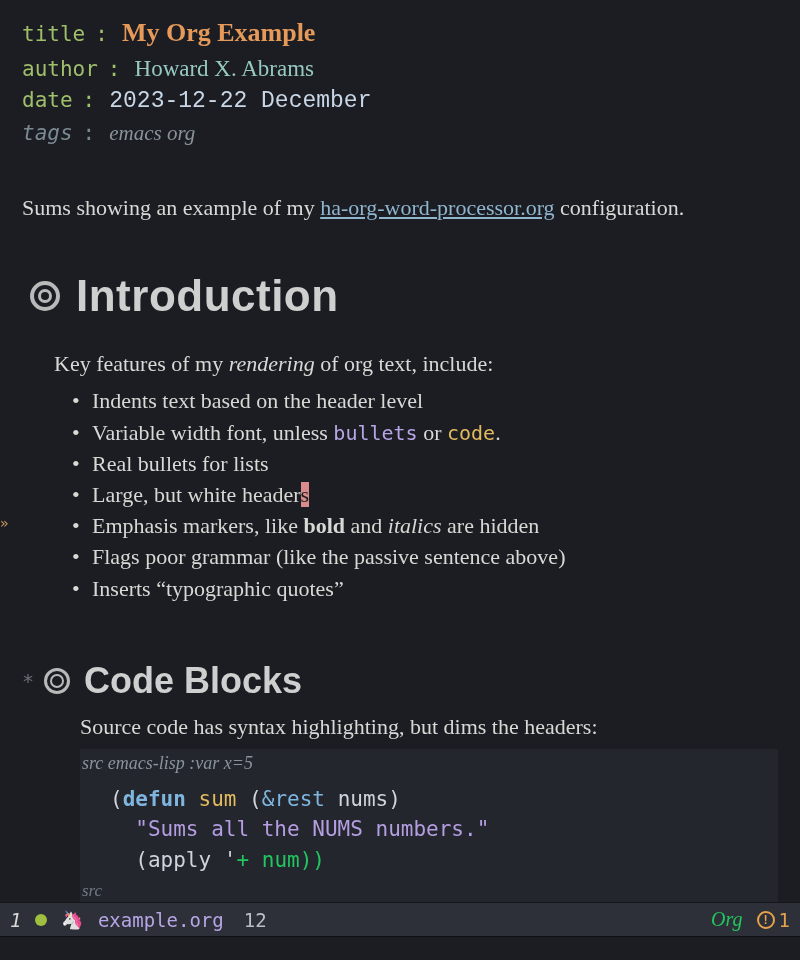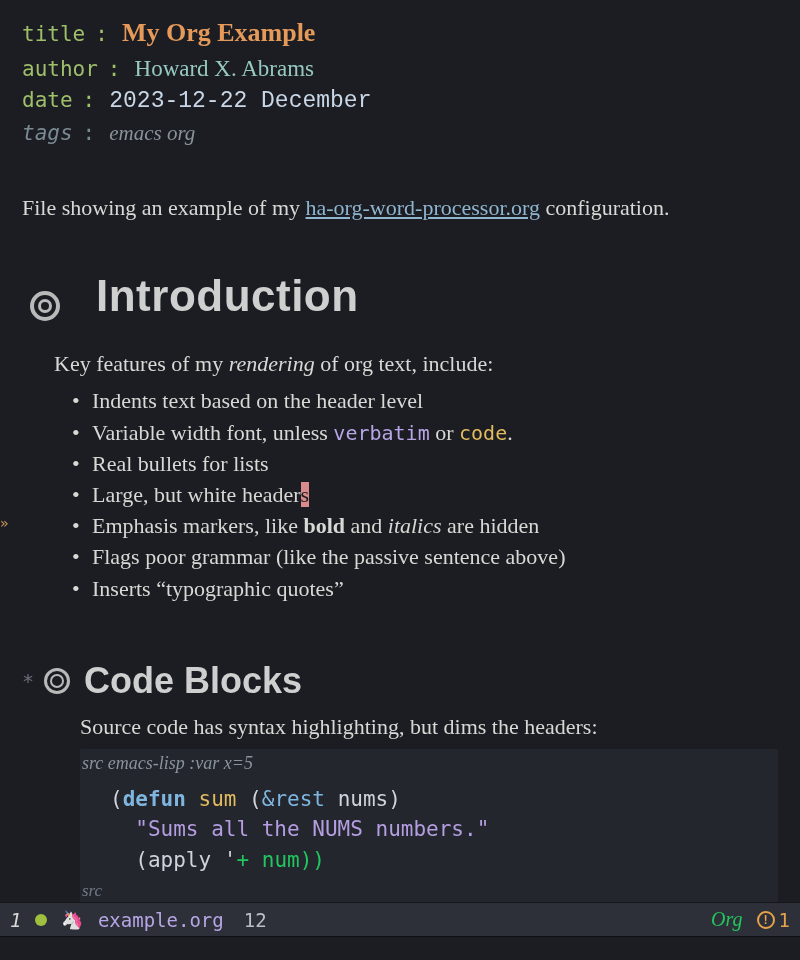--- a/index.html
+++ b/index.html
@@ -58,22 +58,22 @@
     font-size: 22px;
     line-height: 1.35;
     color: #d8d8d5;
   }
   a.link {
     color: #8fb5cf;
     text-decoration: underline;
   }
   .h1-row {
     display: flex;
-    align-items: flex-end;
-    gap: 36px;
+    align-items: center;
+    gap: 16px;
     margin-top: 48px;
     margin-left: 8px;
   }
   .h-bullet {
     width: 30px; height: 30px;
     border: 4px solid #b9b9b9;
     border-radius: 50%;
     position: relative;
     flex-shrink: 0;
   }
@@ -272,36 +272,36 @@
       <span class="meta-colon">:</span>
     <span class="date-val">2023-12-22 December</span>
   </div>
   <div class="meta-line">
     <span class="meta-key dim">tags</span>
       <span class="meta-colon dim">:</span>
     <span class="tags-val">emacs org</span>
   </div>
 
   <p class="intro-para">
-    <span>File showing an example of my </span><a href="#" class="link">ha-org-word-processor.org</a><span> configuration.</span>
+    <span>Sums showing an example of my </span><a href="#" class="link">ha-org-word-processor.org</a><span> configuration.</span>
   </p>
 
   <div class="h1-row">
     <span class="h-bullet"></span>
     <span class="h1-text">Introduction</span>
   </div>
 
   <div class="body-block">
     <p class="body-p">
       <span>Key features of my </span><span class="italic">rendering</span><span> of org text, include:</span>
     </p>
     <ul class="bullets">
       <li><span>Indents text based on the header level</span></li>
       <li>
-        <span>Variable width font, unless </span><span class="verbatim">verbatim</span><span> or </span><span class="code-inline">code</span><span>.</span>
+        <span>Variable width font, unless </span><span class="verbatim">bullets</span><span> or </span><span class="code-inline">code</span><span>.</span>
       </li>
       <li><span>Real bullets for lists</span></li>
       <li>
         <span>Large, but white header</span><span class="cursor-hl">s</span>
       </li>
       <li style="position:relative;">
         <span class="fringe-arrow" style="left:-72px; top:4px;">»</span>
         <span>Emphasis markers, like </span><span class="bold">bold</span><span> and </span><span class="italic">italics</span><span> are hidden</span>
       </li>
       <li><span>Flags poor grammar (like the passive sentence above)</span></li>

